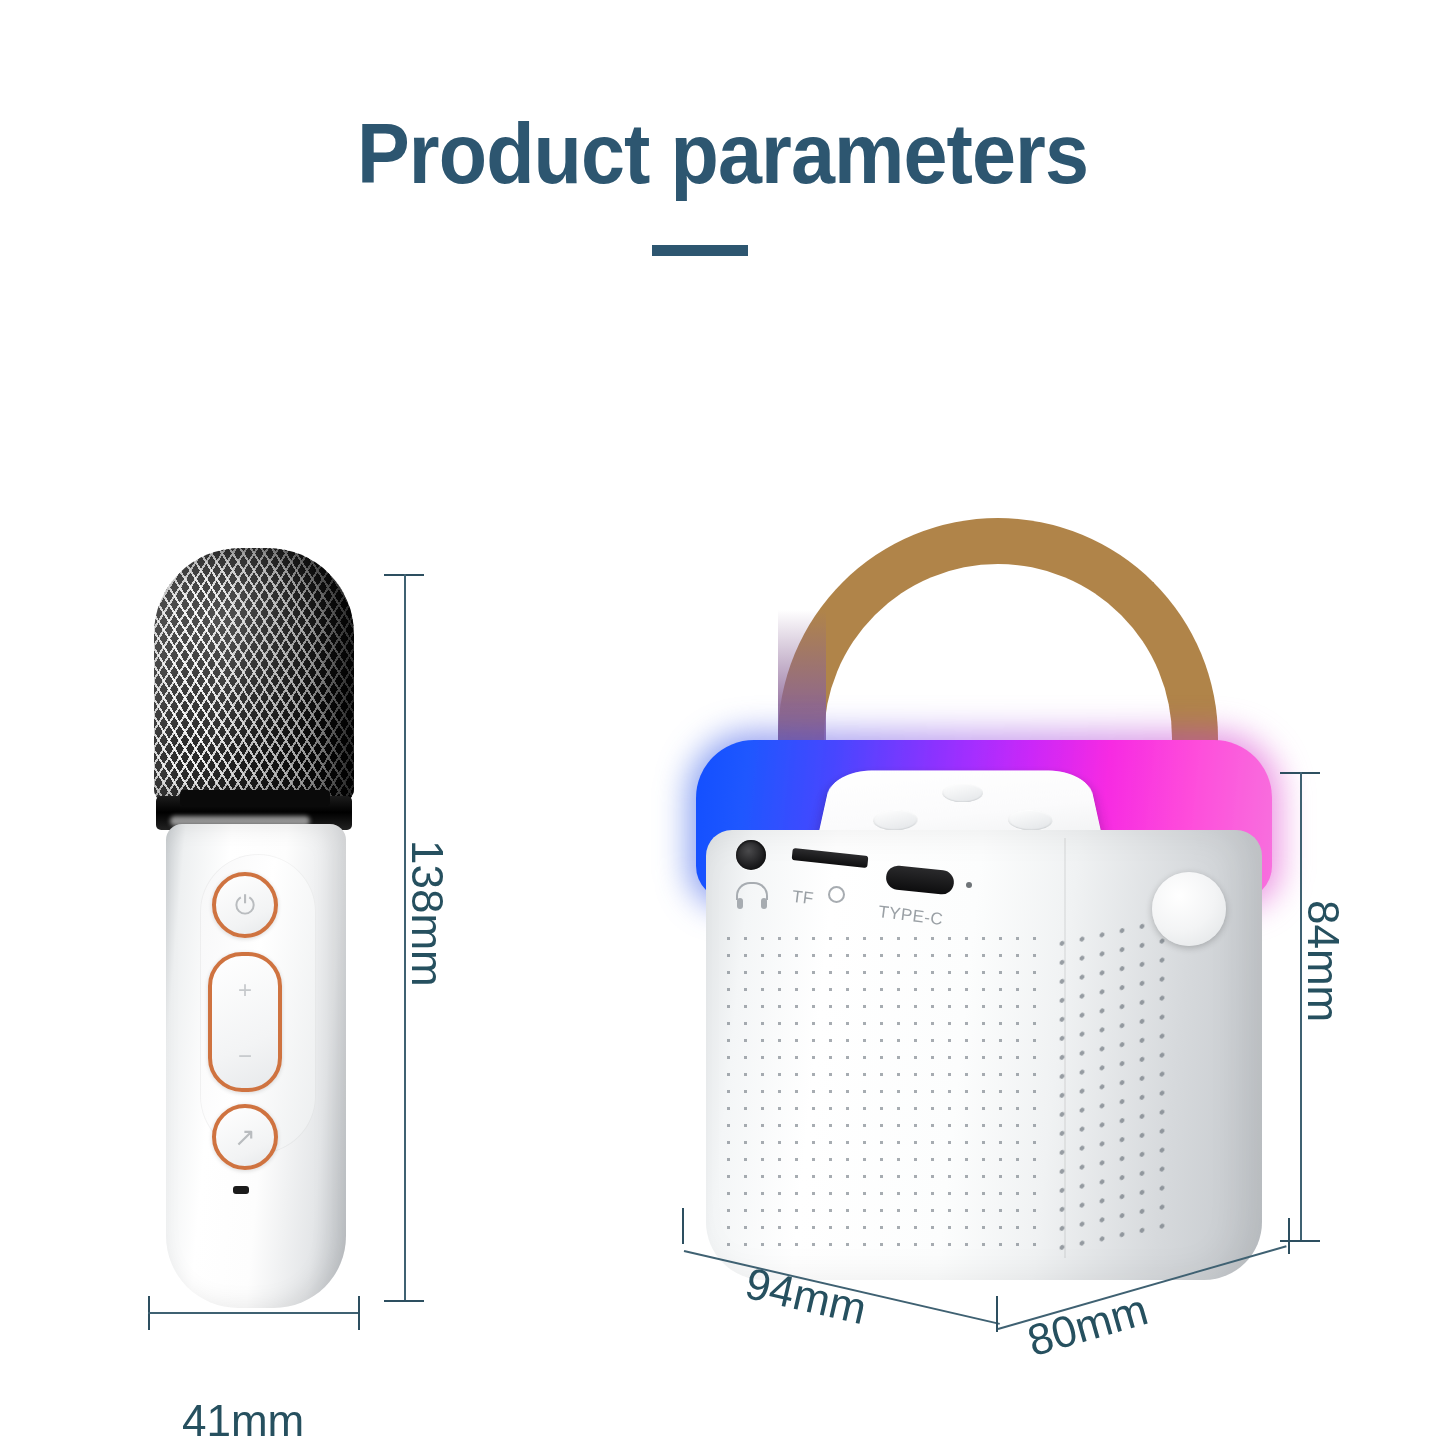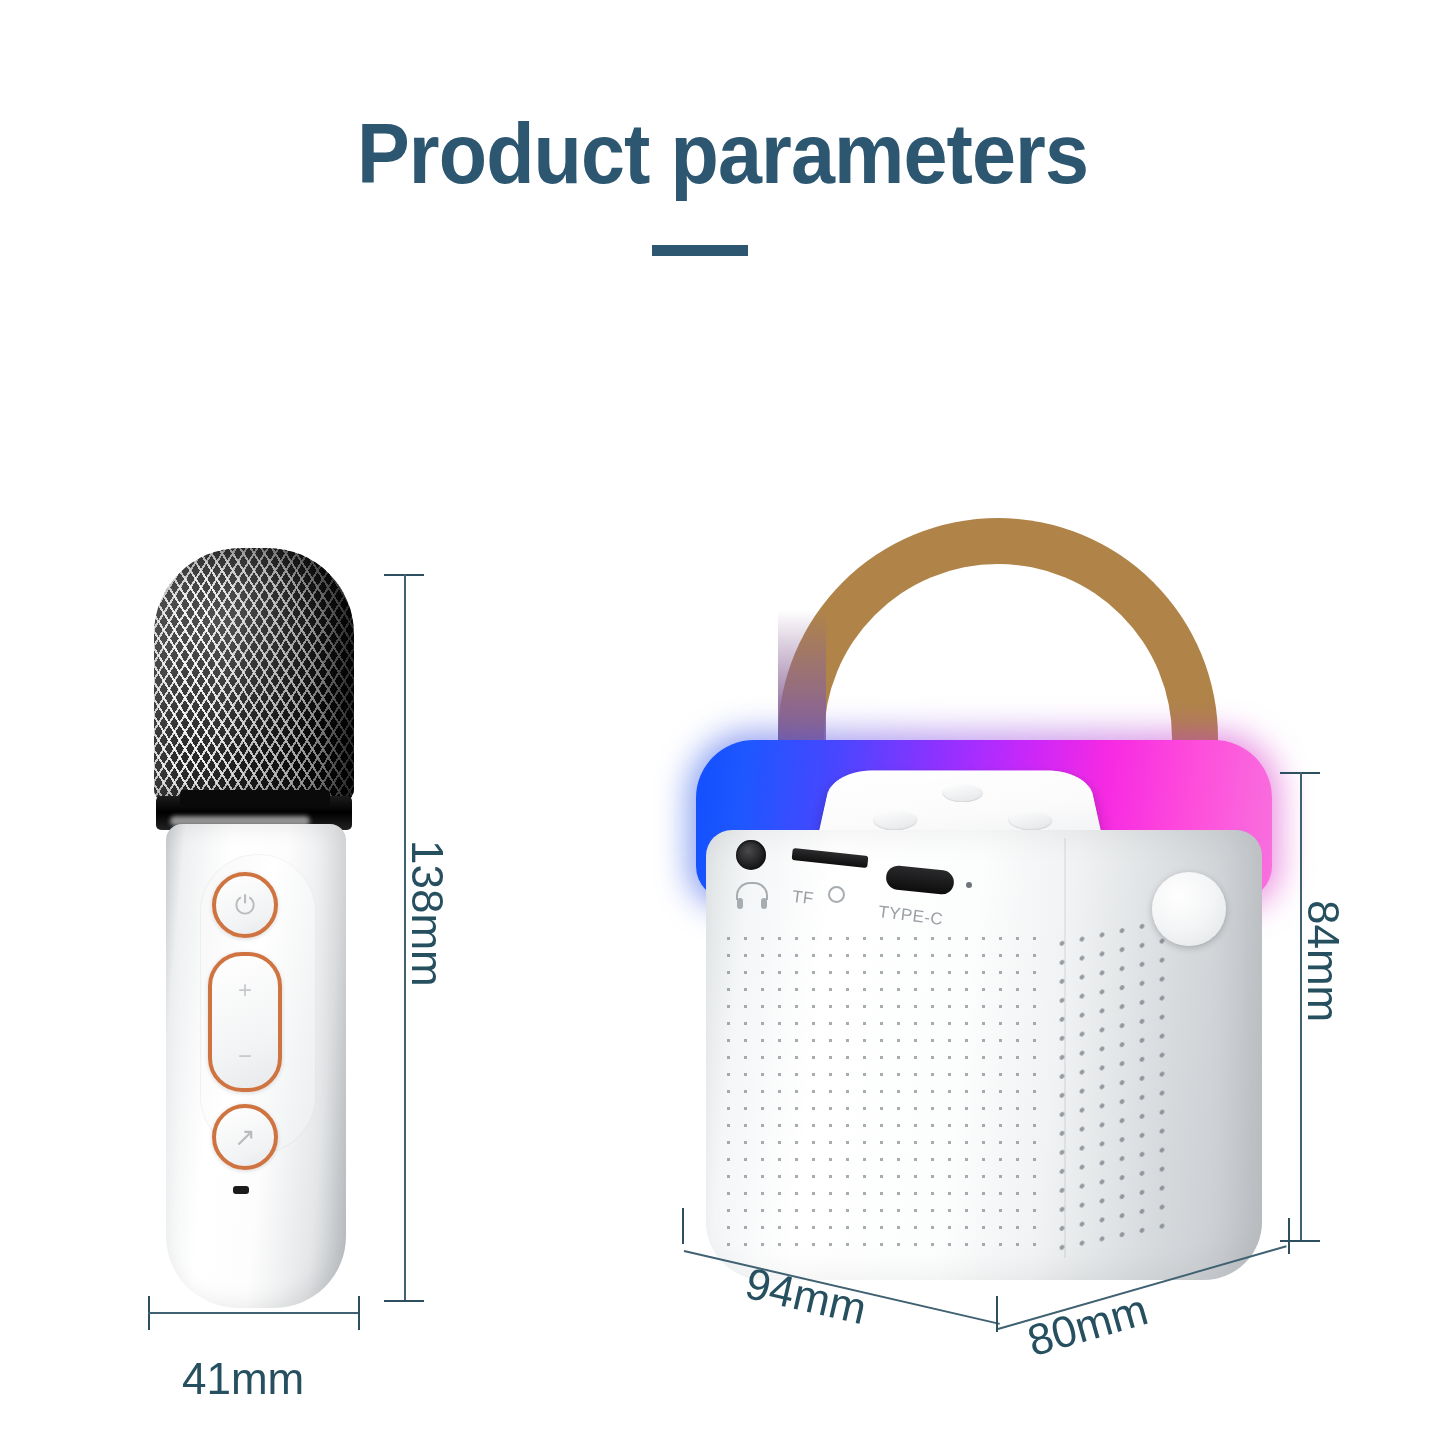--- a/index.html
+++ b/index.html
@@ -520,21 +520,21 @@
   </div>
 
   <div class="dim-cap-h" style="left:384px; top:574px; width:40px;"></div>
   <div class="dim-line-v" style="left:404px; top:574px; height:728px;"></div>
   <div class="dim-cap-h" style="left:384px; top:1300px; width:40px;"></div>
   <div class="dim-label vert" style="left:452px; top:840px;">138mm</div>
 
   <div class="dim-cap-v" style="left:148px; top:1296px; height:34px;"></div>
   <div class="dim-line-h" style="left:148px; top:1312px; width:212px;"></div>
   <div class="dim-cap-v" style="left:358px; top:1296px; height:34px;"></div>
-  <div class="dim-label" style="left:182px; top:1354px;">41mm</div>
+  <div class="dim-label" style="left:182px; top:1396px;">41mm</div>
 
   <div class="speaker">
 
     <div class="strap"></div>
     <div class="strap-left-tint"></div>
     <div class="strap-right-low"></div>
 
     <div class="rgb-band-glow"></div>
     <div class="rgb-band"></div>
 

